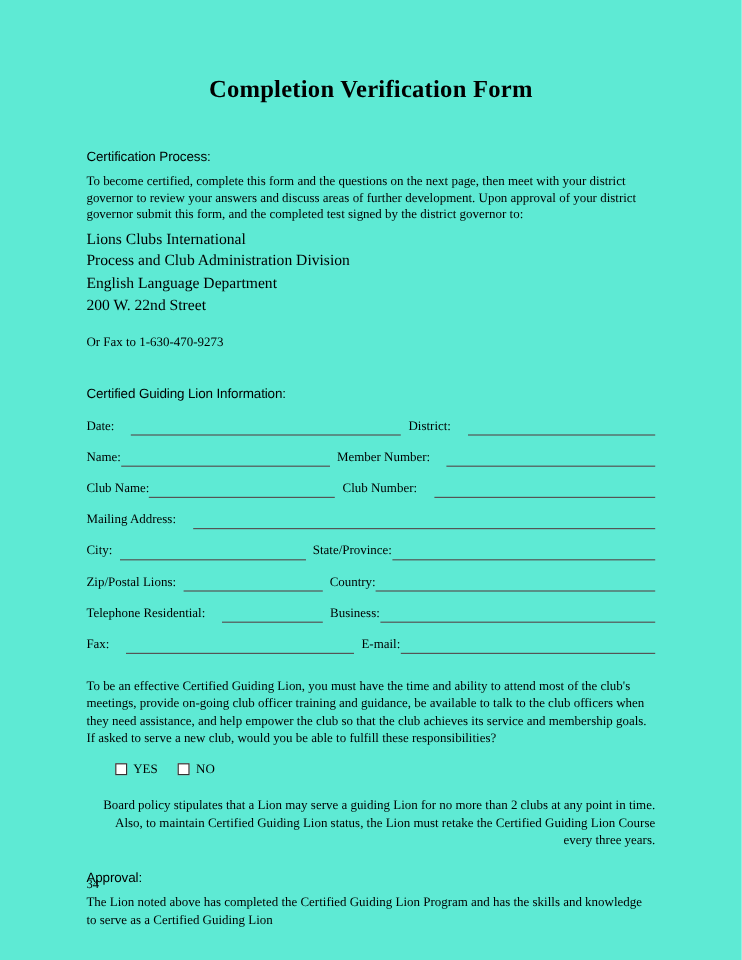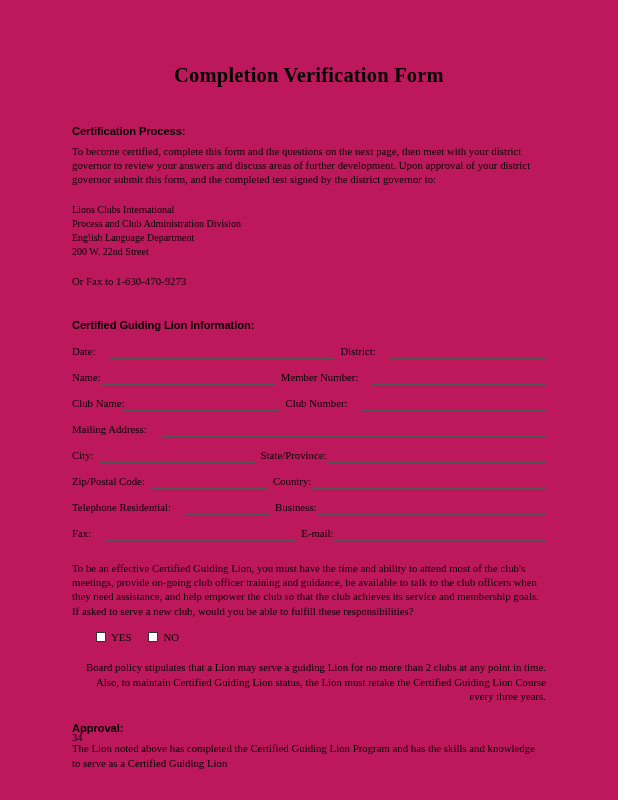--- a/index.html
+++ b/index.html
@@ -13,21 +13,21 @@
     font-family: "Liberation Serif", serif;
     color: #000000;
     position: relative;
     overflow: hidden;
   }
   .page {
     position: absolute;
     left: 0; top: 0;
     width: 618px;
     height: 800px;
-    background: #be185d;
+    background: #5eead4;
   }
   .content {
     position: absolute;
     left: 72px;
     top: 0;
     width: 474px;
   }
 
   
   .doc-title {
@@ -37,21 +37,21 @@
     text-align: center;
     letter-spacing: 0.2px;
     margin-top: 64px;
     margin-bottom: 0;
     line-height: 1.1;
   }
 
   
   .sec-head {
     font-family: "Liberation Sans", sans-serif;
-    font-weight: bold;
+    font-weight: normal;
     font-size: 11.2px;
     letter-spacing: -0.1px;
     margin: 0;
   }
   .sec-head.certification { margin-top: 38px; }
   .sec-head.cgl-info { margin-top: 30px; }
   .sec-head.approval { margin-top: 19px; }
 
   
   .body-p {
@@ -59,23 +59,23 @@
     line-height: 1.33;
     margin: 0;
     text-align: left;
   }
   .body-p.intro { margin-top: 7px; }
   .body-p.effective { margin-top: 20px; }
   .body-p.board { margin-top: 17px; text-align: right; }
   .body-p.approval-text { margin-top: 7px; }
 
   .addr-block {
-    font-size: 10px;
+    font-size: 13px;
     line-height: 1.42;
-    margin-top: 16px;
+    margin-top: 3px;
   }
   .addr-line { white-space: nowrap; }
   .fax-line {
     font-size: 10.8px;
     line-height: 1.33;
     margin-top: 15px;
   }
 
   
   .form-block { margin-top: 13px; }
@@ -198,21 +198,21 @@
         <span class="flabel">City:</span>
         <span class="gap-sm"></span>
         <span class="rule-left" style="flex:0 0 155px;"></span>
         <span class="gap-sm"></span>
         <span class="flabel">State/Province:</span>
         <span class="gap-none"></span>
         <span class="frule"></span>
       </div>
 
       <div class="frow">
-        <span class="flabel">Zip/Postal Code:</span>
+        <span class="flabel">Zip/Postal Lions:</span>
         <span class="gap-sm"></span>
         <span class="rule-left" style="flex:0 0 116px;"></span>
         <span class="gap-sm"></span>
         <span class="flabel">Country:</span>
         <span class="gap-none"></span>
         <span class="frule"></span>
       </div>
 
       <div class="frow">
         <span class="flabel">Telephone Residential:</span>

